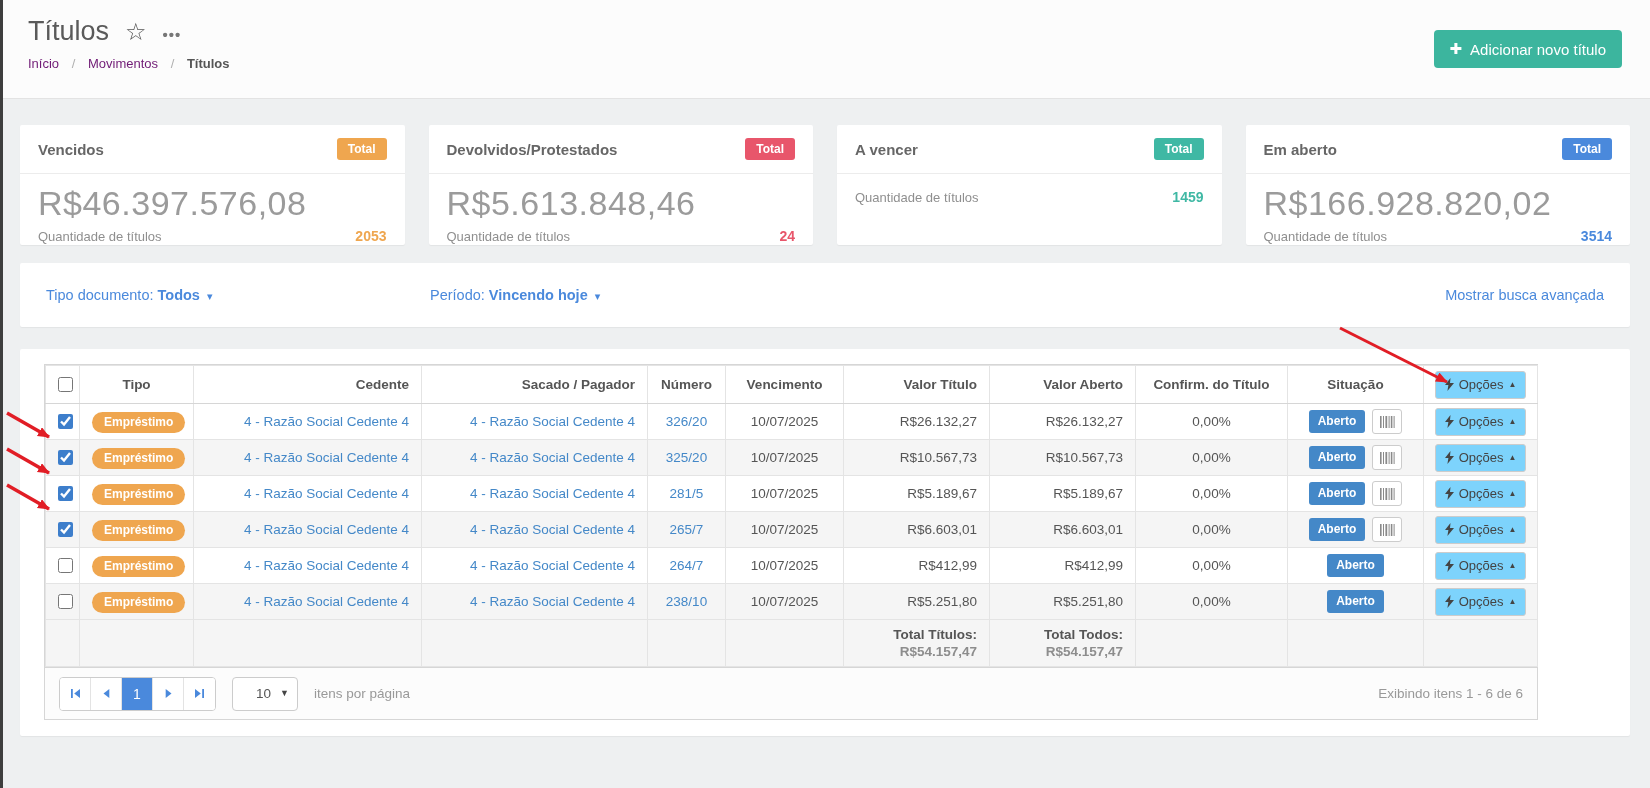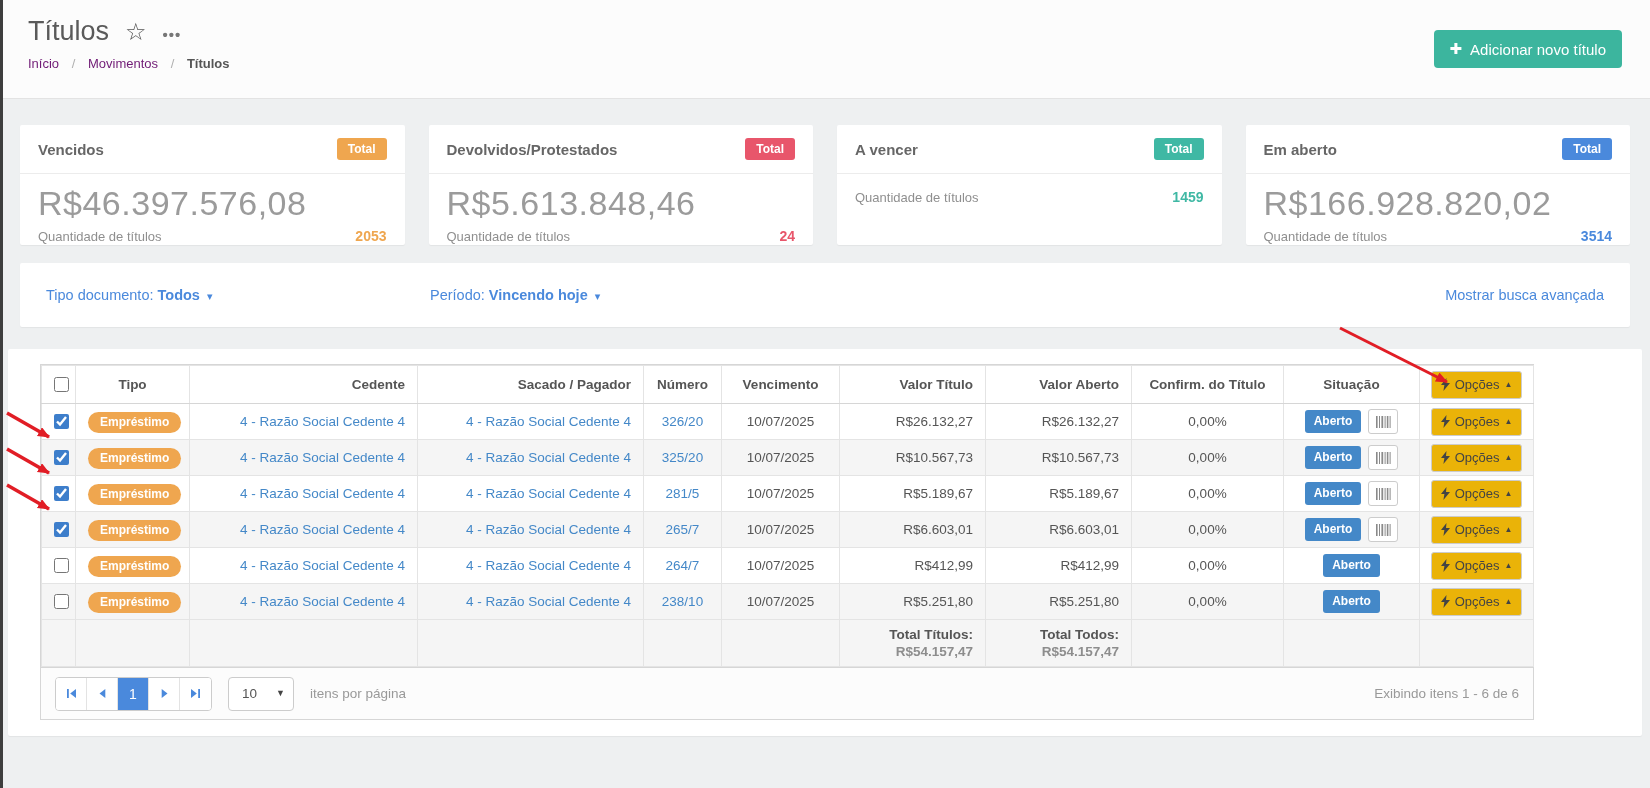--- a/index.html
+++ b/index.html
@@ -47,55 +47,55 @@
   .filter-periodo { width:380px; }
   .search-group { display:flex; height:42px; width:352px; }
   .search-input { flex:1; border:1px solid #ccc; border-right:none; padding:0 13px; font-size:14px; color:#555;
     border-radius:2px 0 0 2px; outline:none; font-family:inherit; }
   .search-input::placeholder { color:#a9a9a9; }
   .search-btn { width:46px; background:#3cb59e; border:none; border-radius:0 3px 3px 0; cursor:pointer;
     display:flex; align-items:center; justify-content:center; }
   .adv-link { margin-left:auto; color:#4a89dc; font-size:14.5px; text-decoration:none; }
 
   
-  .table-panel { background:#fff; margin:22px 8px 0; border-radius:2px; padding:15px 32px 16px;
+  .table-panel { background:#fff; margin:22px 20px 0; border-radius:2px; padding:15px 24px 16px;
     box-shadow:0 1px 1px rgba(0,0,0,0.05); }
   .grid { border:1px solid #d6d6d6; width:1494px; }
   table { border-collapse:collapse; width:100%; table-layout:fixed; font-size:13.5px; color:#555; }
   th, td { border:1px solid #e4e4e4; padding:0 12px; height:36px; overflow:hidden; white-space:nowrap; }
   thead th { height:38px; font-weight:bold; color:#555; background:#fff; border-bottom:1px solid #d6d6d6; font-size:13.5px; }
   tr.even td { background:#f5f5f5; }
   .c-left { text-align:right; }
   .c-center { text-align:center; }
   .c-right { text-align:right; }
   input[type="checkbox"] { width:15px; height:15px; accent-color:#3d7ecb; margin:0; vertical-align:middle; cursor:pointer; }
   .pill { background:#efa64f; color:#fff; border-radius:11px; padding:3px 12px 4px; font-size:12px; font-weight:bold; }
   .cell-link { color:#4488c8; text-decoration:none; }
   .status-badge { background:#4488c8; color:#fff; border-radius:3px; padding:4px 9px 5px; font-size:12px; font-weight:bold;
     display:inline-block; vertical-align:middle; }
   .barcode-btn { display:inline-flex; align-items:center; justify-content:center; width:30px; height:25px;
     background:#fff; border:1px solid #ccc; border-radius:3px; margin-left:7px; vertical-align:middle; cursor:pointer; }
-  .opts-btn { background:#eab308; border:1px solid #ccc; border-radius:3px; padding:5px 9px 6px; font-size:13px; color:#444;
+  .opts-btn { background:#7dd3fc; border:1px solid #ccc; border-radius:3px; padding:5px 9px 6px; font-size:13px; color:#444;
     display:inline-flex; align-items:center; gap:5px; cursor:pointer; font-family:inherit; }
   .opts-btn .caret-up { font-size:8px; color:#444; }
   .totals-row td { background:#f5f5f5; height:47px; }
   .tot-label { font-weight:bold; color:#555; text-align:right; font-size:13.5px; }
   .tot-value { font-weight:bold; color:#8d8d8d; text-align:right; font-size:13.5px; margin-top:2px; }
 
   
   .pager { border-top:1px solid #d6d6d6; background:#fcfcfc; height:52px; display:flex; align-items:center;
     padding:0 14px; gap:16px; color:#999; font-size:13.5px; }
   .page-group { display:flex; border:1px solid #ccc; border-radius:4px; overflow:hidden; background:#fff; }
   .page-btn { width:31px; height:32px; display:flex; align-items:center; justify-content:center; background:#fff;
     border:none; border-right:1px solid #e3e3e3; cursor:pointer; color:#4a89dc; font-family:inherit; }
   .page-btn:last-child { border-right:none; }
   .page-btn.active { background:#4a89dc; color:#fff; font-size:14px; }
   .size-wrap { position:relative; }
   .size-select { appearance:none; -webkit-appearance:none; border:1px solid #ccc; border-radius:4px; background:#fff;
-    height:34px; padding:0 26px 0 13px; font-size:13.5px; color:#555; width:66px; font-family:inherit; cursor:pointer; }
+    height:34px; padding:0 26px 0 13px; font-size:13.5px; color:#555; width:66px; font-family:inherit; cursor:pointer;text-align:right; }
   .size-caret { position:absolute; right:9px; top:11px; font-size:9px; color:#444; pointer-events:none; }
   .pager-summary { margin-left:auto; color:#999; }
 
   
   .annotations { position:absolute; left:0; top:0; z-index:60; pointer-events:none; }
 </style>
 </head>
 <body>
 
 <div class="left-edge"></div>

